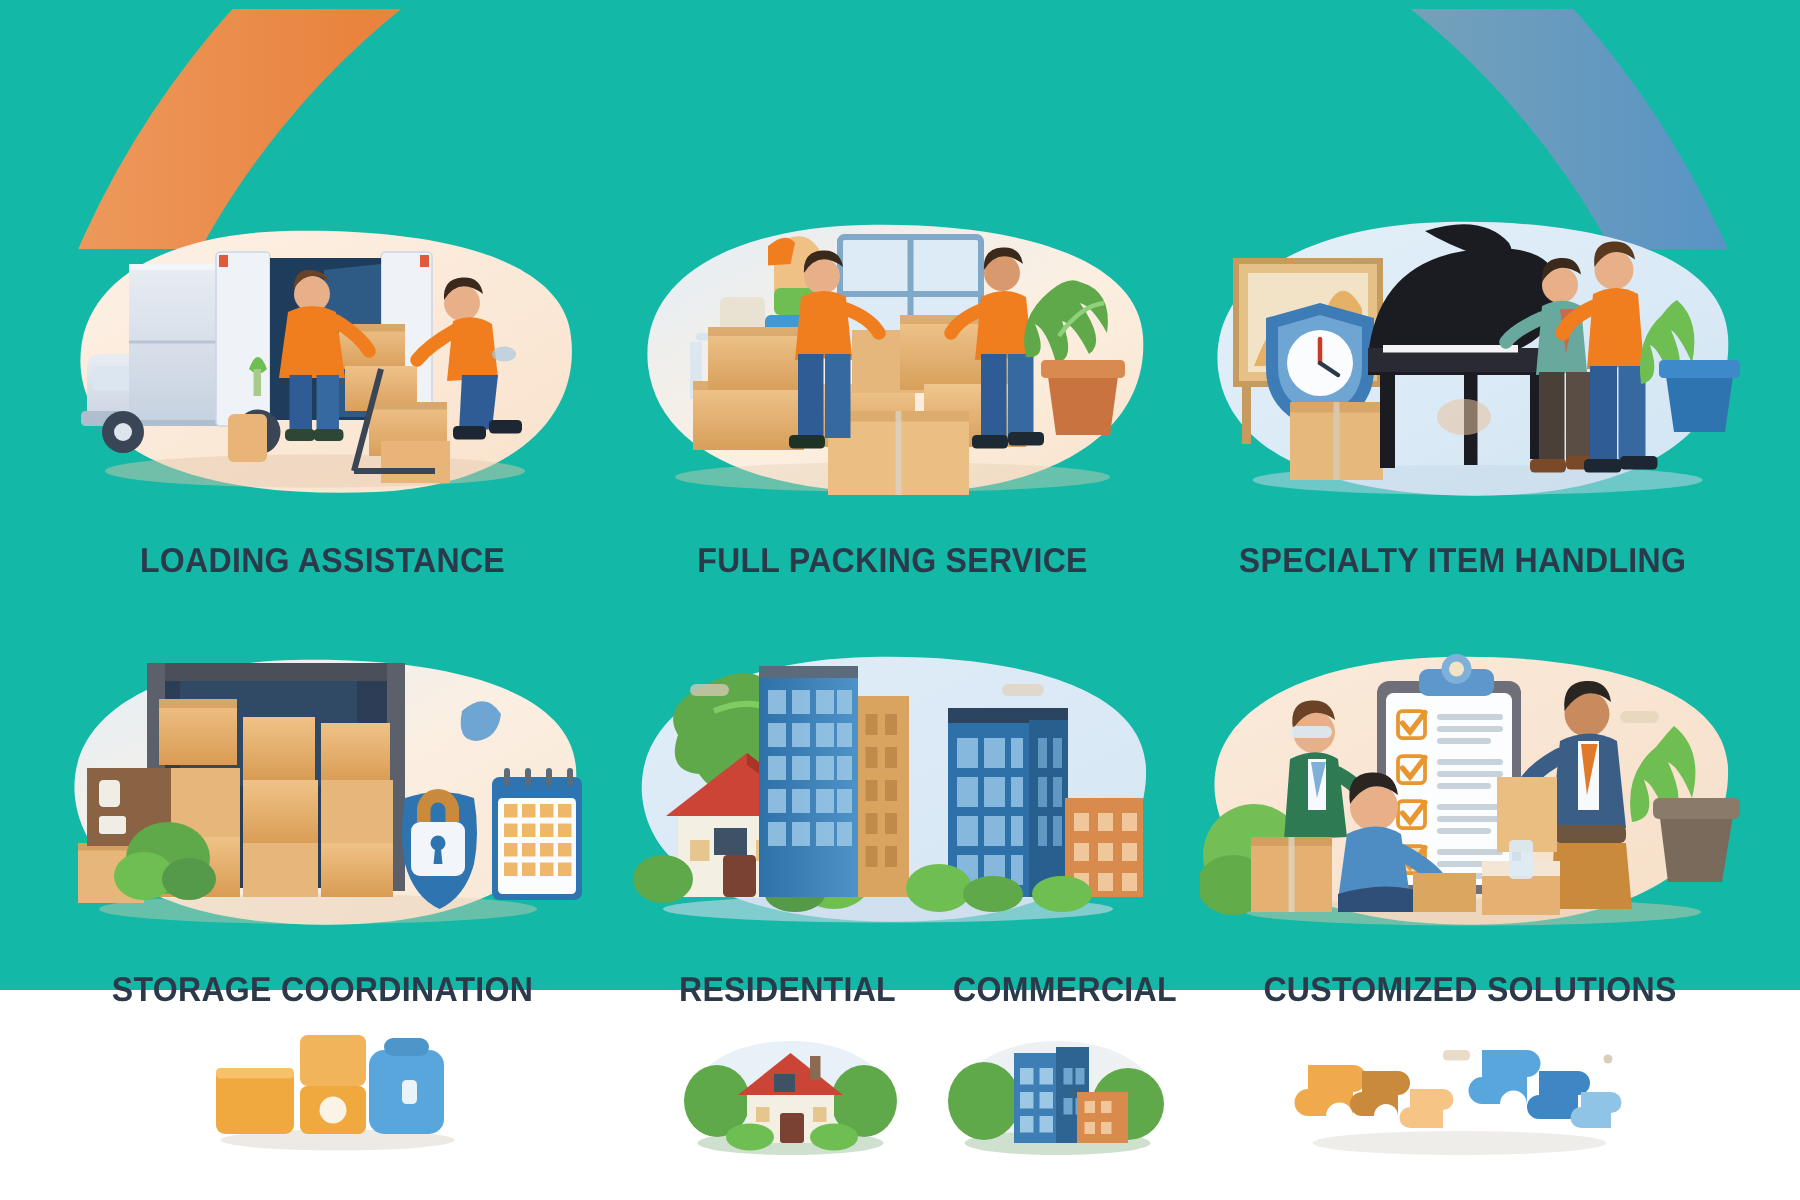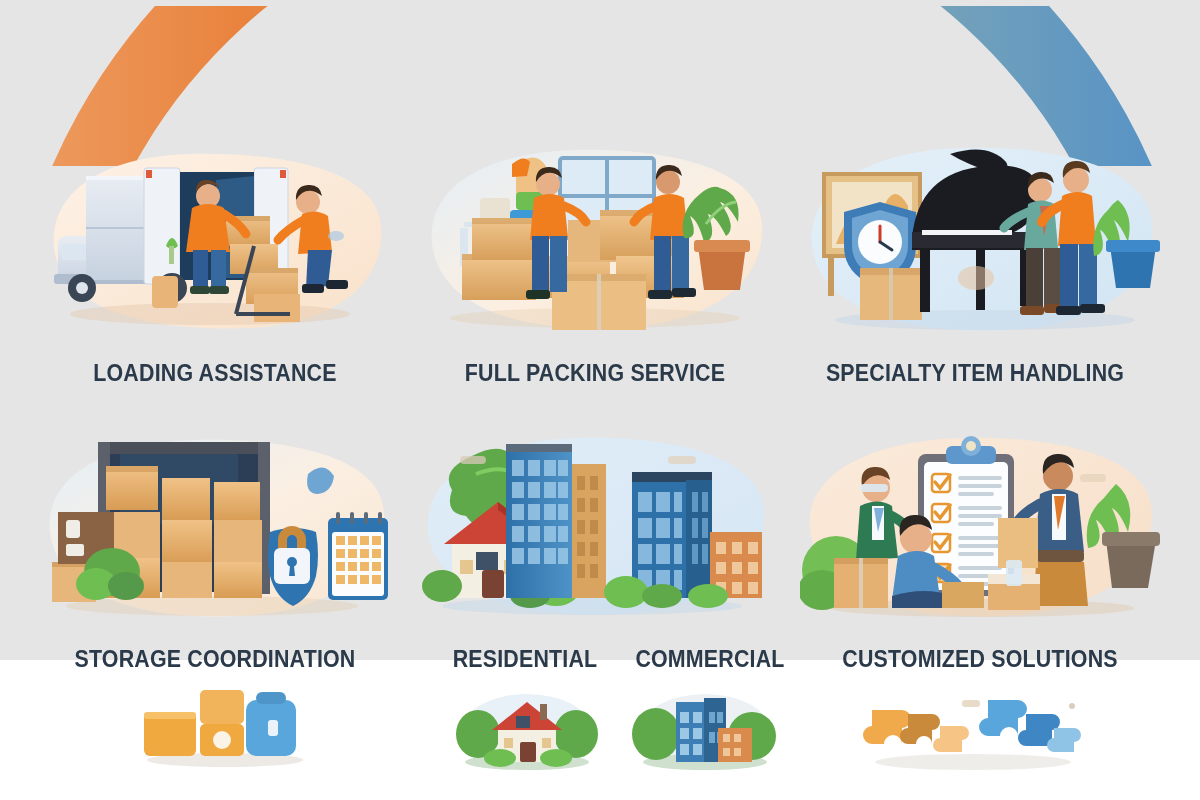--- a/index.html
+++ b/index.html
@@ -2,21 +2,21 @@
 <html><head>
 <meta charset="utf-8">
 <title>Moving Service Spectrum</title>
 <style>
   html,body{margin:0;padding:0;}
   body{
     width:1200px;height:800px;overflow:hidden;background:#ffffff;
     font-family:"Liberation Sans","DejaVu Sans",sans-serif;
     -webkit-font-smoothing:antialiased;
   }
-  #page{position:relative;width:1200px;height:660px;background:#e5e5e5;}
+  #page{position:relative;width:1200px;height:660px;background:#14b8a6;}
 
   
   .arc-wrap{position:absolute;left:0;top:6px;width:1200px;height:160px;}
   .arc-wrap svg{display:block;}
   .arc-text{
     font-family:"Liberation Sans","DejaVu Sans",sans-serif;
     font-weight:bold;font-size:52px;letter-spacing:1.5px;fill:#fffdf8;
   }
 
   

